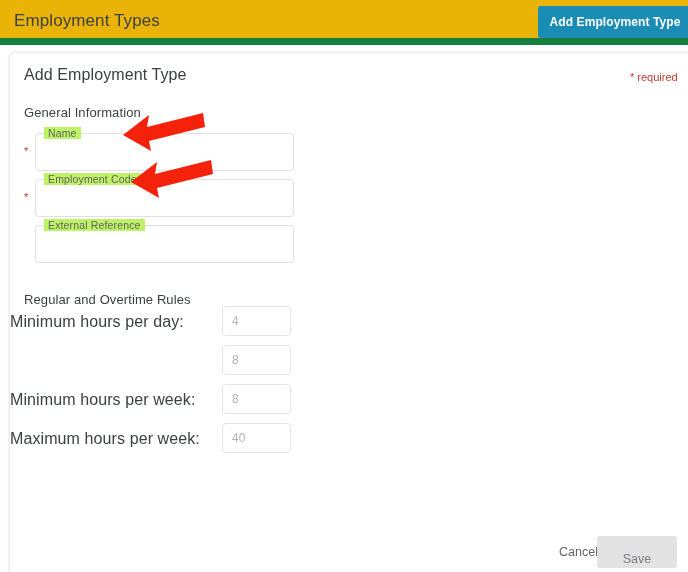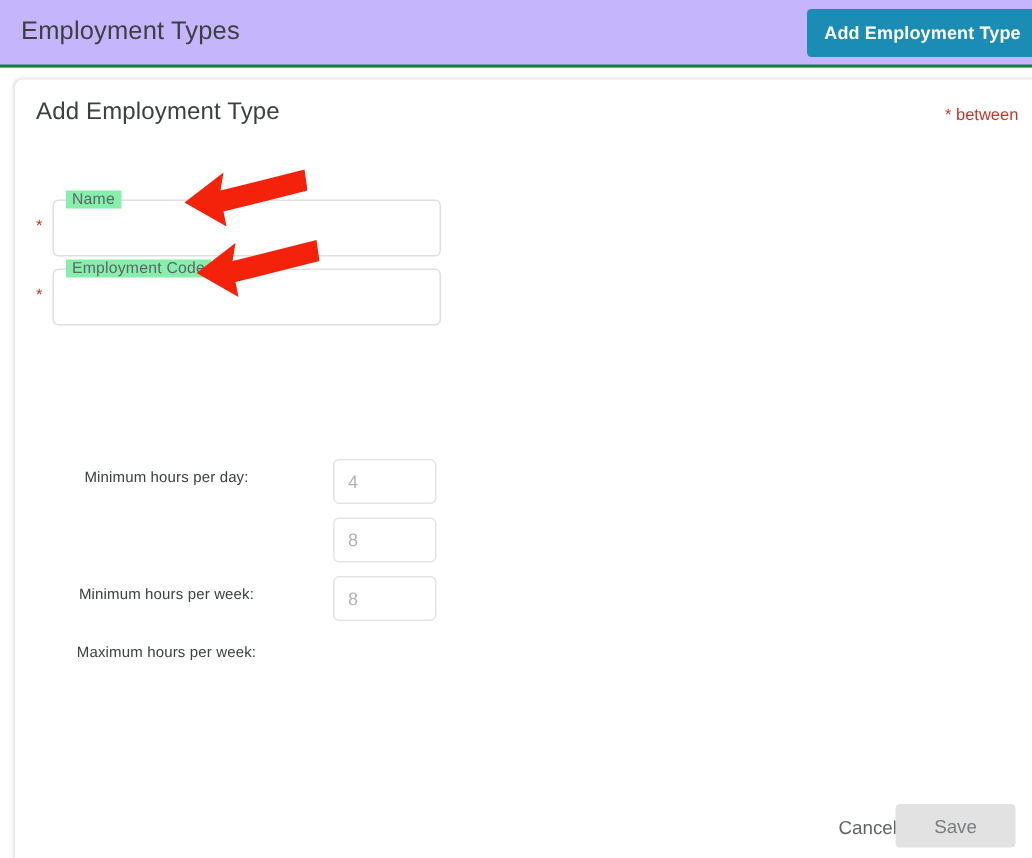--- a/index.html
+++ b/index.html
@@ -16,22 +16,22 @@
     -webkit-font-smoothing: antialiased;
   }
 
   
   .page-header {
     position: absolute;
     left: 0;
     top: 0;
     width: 688px;
     height: 45px;
-    background: #c4b5fd;
-    border-bottom: 2px solid #15803d;
+    background: #eab308;
+    border-bottom: 7px solid #15803d;
     box-sizing: border-box;
   }
   .page-title {
     position: absolute;
     left: 14px;
     top: 11px;
     font-size: 17px;
     color: #3c4043;
     font-weight: 400;
     letter-spacing: 0.1px;
@@ -116,21 +116,21 @@
     height: 38px;
     border: 1px solid #e0e0e0;
     border-radius: 4px;
     box-sizing: border-box;
     background: #ffffff;
   }
   .field-legend {
     position: absolute;
     left: 8px;
     top: -7px;
-    background: #86efac;
+    background: #bef264;
     padding: 0 4px;
     font-size: 10.5px;
     color: #5f6368;
     letter-spacing: 0.15px;
     white-space: nowrap;
   }
   .field-input {
     position: absolute;
     left: 1px;
     top: 1px;
@@ -165,22 +165,22 @@
   .num-row.r1 { top: 292px; }
   .num-row.r2 { top: 331px; }
   .num-row.r3 { top: 370px; }
   .num-row.r4 { top: 409px; }
 
   .num-label {
     position: absolute;
     left: 0;
     top: 7px;
     width: 202px;
-    text-align: center;
-    font-size: 10px;
+    text-align: left;
+    font-size: 16px;
     color: #3c4043;
     letter-spacing: 0.1px;
     white-space: nowrap;
   }
   .num-input {
     position: absolute;
     left: 212px;
     top: 0;
     width: 69px;
     height: 30px;
@@ -208,86 +208,95 @@
     font-size: 12.5px;
     color: #5f6368;
     cursor: pointer;
     padding: 8px 6px;
   }
   .save-btn {
     position: absolute;
     left: 587px;
     top: 483px;
     width: 80px;
-    height: 29px;
+    height: 18px;
     background: #e2e2e2;
     border: none;
     border-radius: 3px;
     font-family: "Liberation Sans", sans-serif;
     font-size: 12.5px;
     color: #7a7d80;
     cursor: default;
-    padding: 4px;
+    padding: 16px;
   }
 
   
   .arrow {
     position: absolute;
     pointer-events: none;
   }
   .arrow svg { display: block; }
 </style>
 </head>
 <body>
 
 <div class="page-header">
   <div class="page-title">Employment Types</div>
   <button class="add-btn">Add Employment Type</button>
 </div>
 
 <div class="card">
 
   <div class="card-title">Add Employment Type</div>
-  <div class="required-note">* between</div>
-
+  <div class="required-note">* required</div>
+
+  <div class="section-title section-general">General Information</div>
 
   <div class="field-group g1">
     <div class="field-box">
       <span class="field-legend">Name</span>
       <input class="field-input" type="text" value="" placeholder="" style="">
     </div>
     <span class="req-star">*</span>
   </div>
 
   <div class="field-group g2">
     <div class="field-box">
       <span class="field-legend">Employment Code</span>
       <input class="field-input" type="text" value="" placeholder="" style="">
     </div>
     <span class="req-star">*</span>
   </div>
 
-
+  <div class="field-group g3">
+    <div class="field-box">
+      <span class="field-legend">External Reference</span>
+      <input class="field-input" type="text" value="" placeholder="" style="">
+    </div>
+  </div>
+
+  <div class="section-title section-rules">Regular and Overtime Rules</div>
 
   <div class="num-row r0">
     <span class="num-label">Minimum hours per day:</span>
     <input class="num-input" type="text" value="" placeholder="4" style="">
   </div>
 
   <div class="num-row r1">
     <input class="num-input" type="text" value="" placeholder="8" style="">
   </div>
 
   <div class="num-row r2">
     <span class="num-label">Minimum hours per week:</span>
     <input class="num-input" type="text" value="" placeholder="8" style="">
   </div>
 
   <div class="num-row r3">
     <span class="num-label">Maximum hours per week:</span>
+    <input class="num-input" type="text" value="" placeholder="40" style="">
   </div>
 
 
   <button class="cancel-btn">Cancel</button>
   <button class="save-btn" disabled="">Save</button>
 
 </div>
 
 <div class="arrow" id="arrow-0" style="left: 123px; top: 113px;">
   <svg width="82" height="38" viewBox="0 0 82 38">

